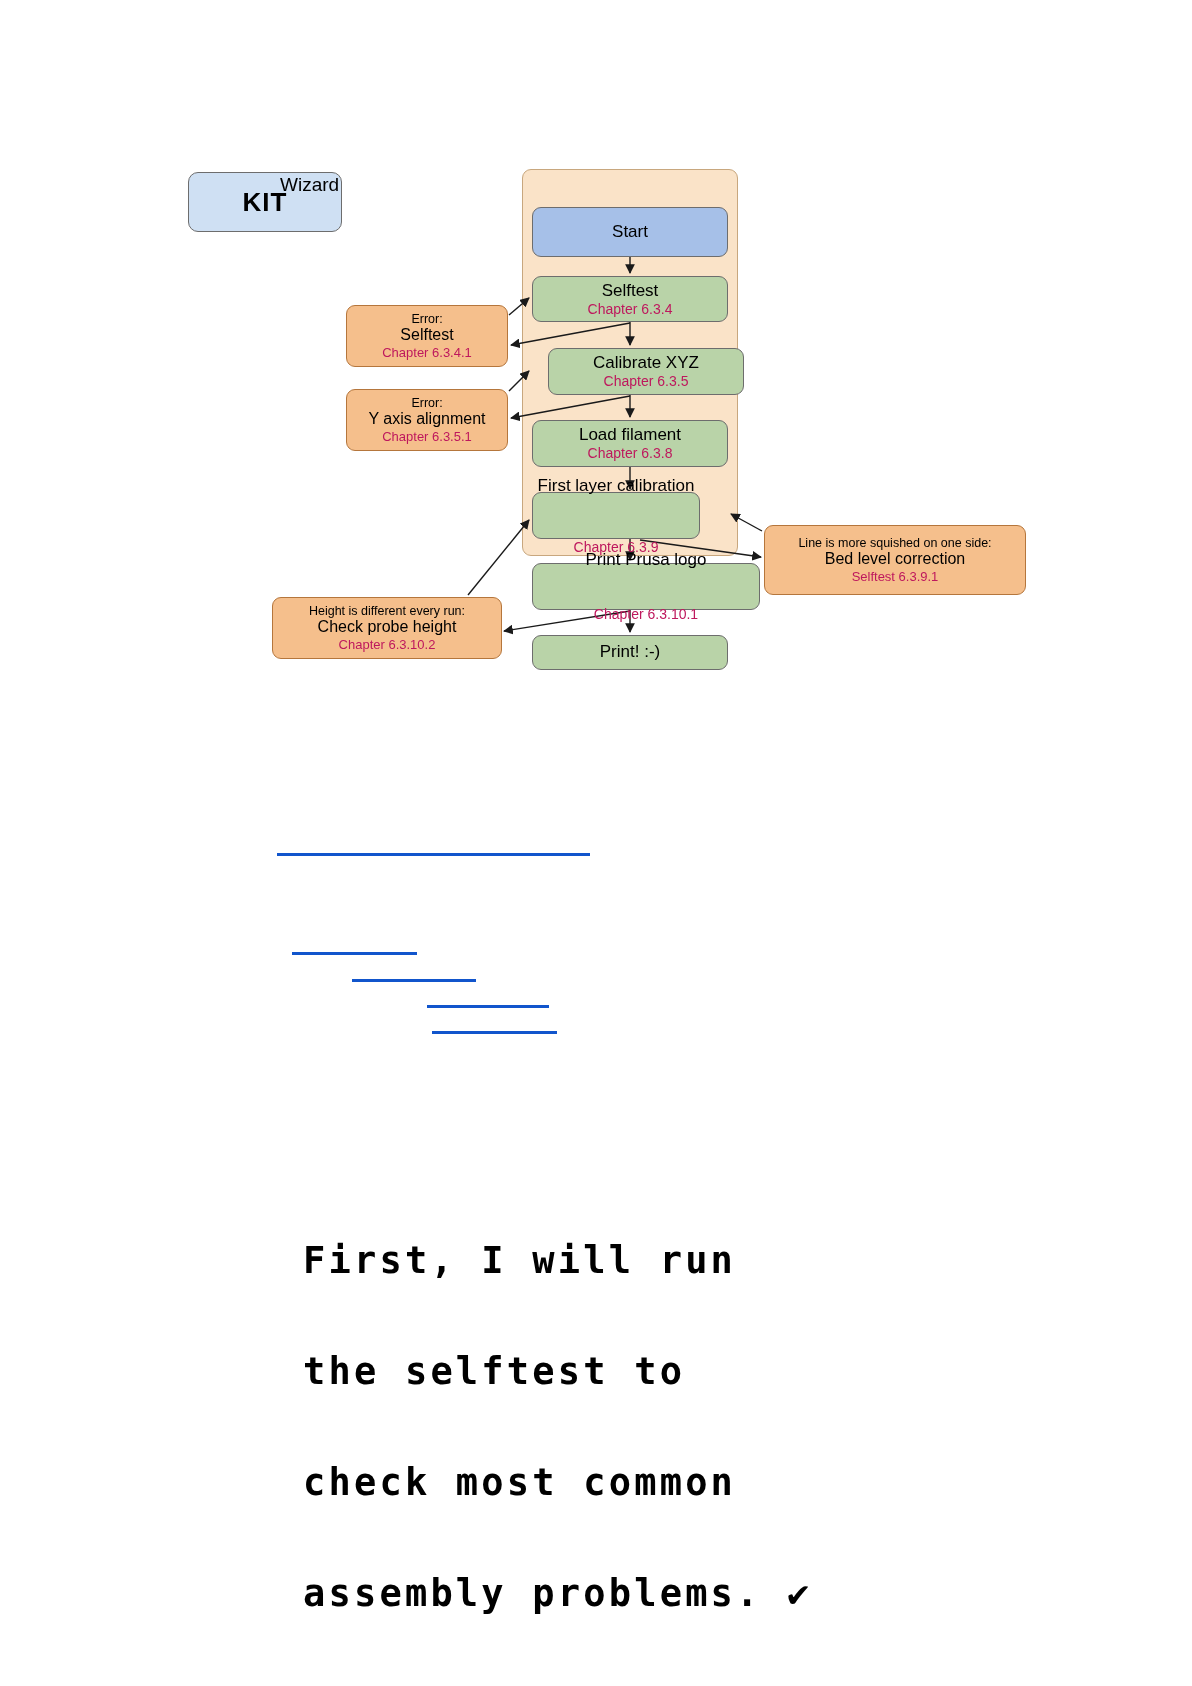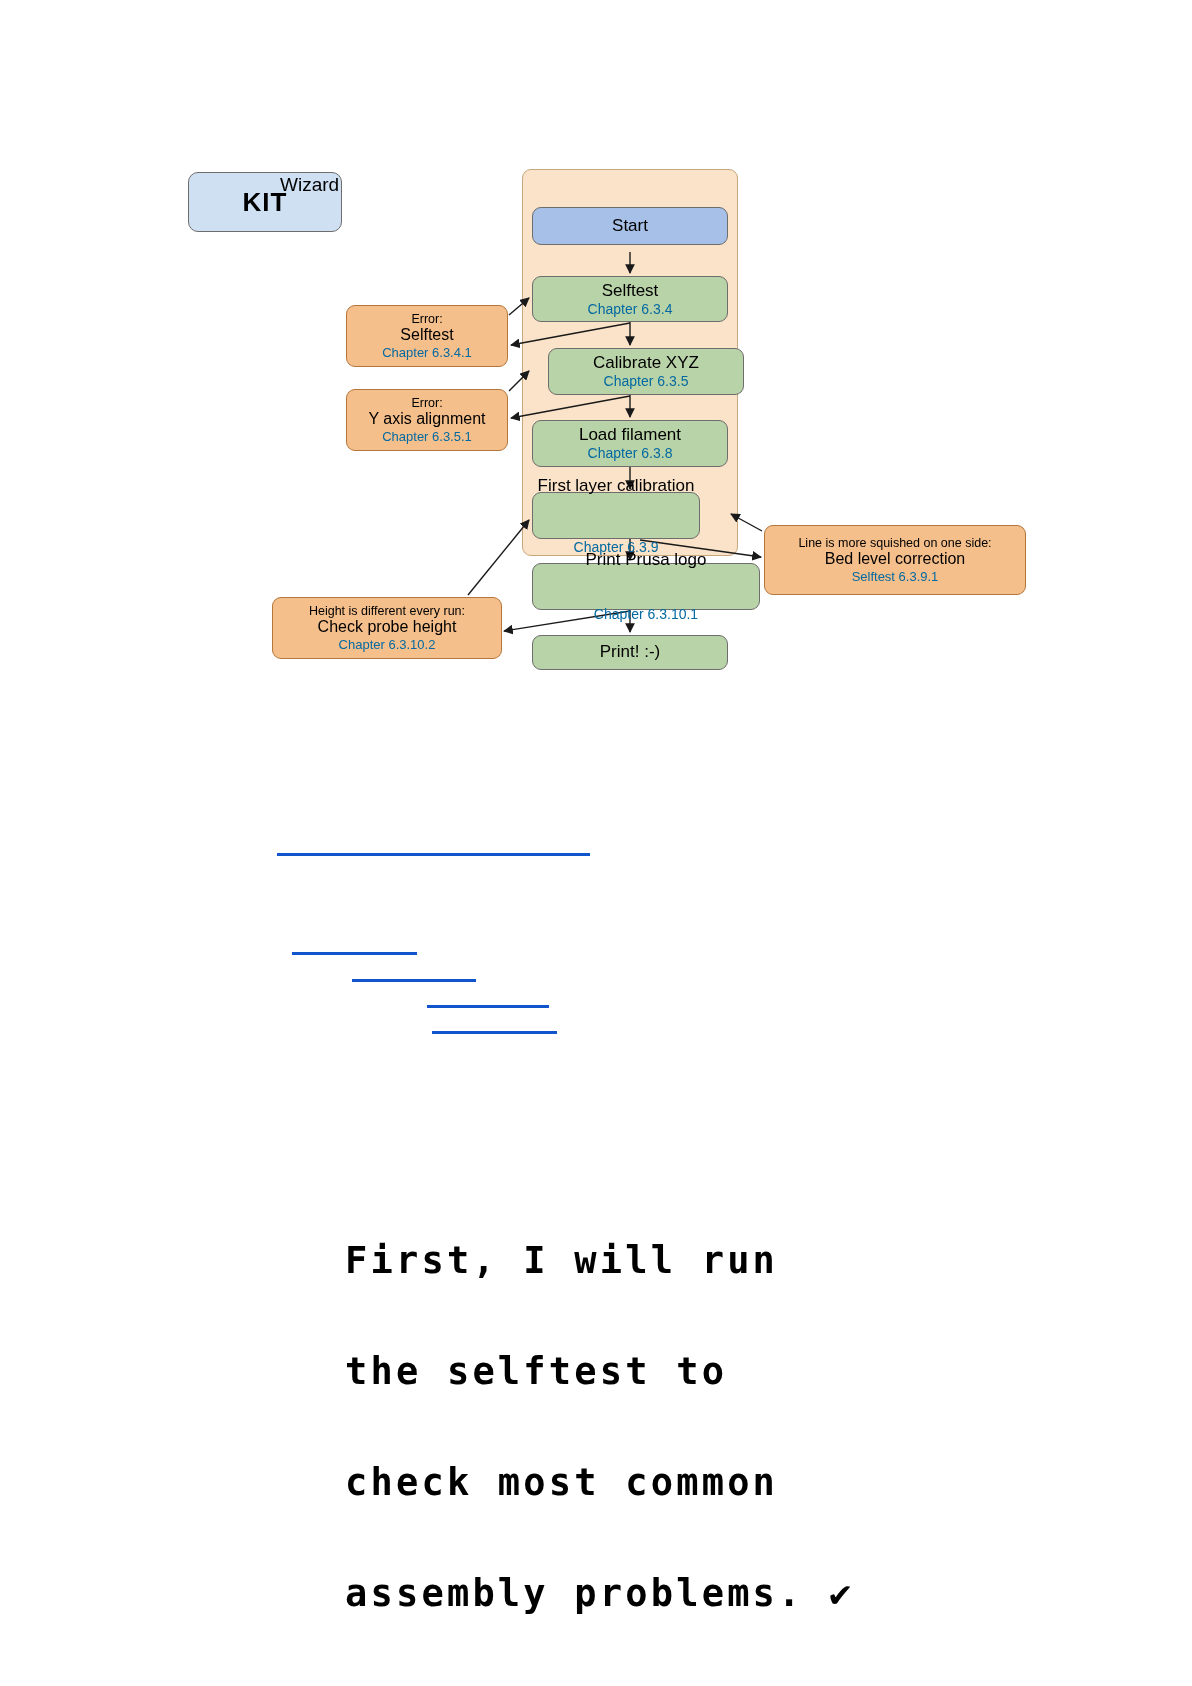--- a/index.html
+++ b/index.html
@@ -86,21 +86,21 @@
     justify-content: center;
     text-align: center;
     line-height: 1.18;
   }
   .node .title {
     font-size: 17px;
     color: #000;
   }
   .node .sub {
     font-size: 14px;
-    color: #0369a1;
+    color: #be185d;
   }
   .node.start {
     background: #a6c0e8;
   }
   .node.green {
     background: #b9d3a8;
   }
   .node.orange {
     background: #f5bf8c;
     border-color: #b5763c;
@@ -110,21 +110,21 @@
     color: #000;
   }
   .node.orange .title {
     font-size: 16px;
   }
   .node.orange .sub {
     font-size: 13px;
   }
 
   
-  #node-start          { left: 264px; top: 42px;  width: 196px; height: 38px; }
+  #node-start          { left: 264px; top: 42px;  width: 196px; height: 50px; }
   #node-selftest       { left: 264px; top: 111px; width: 196px; height: 46px; }
   #node-calibrate      { left: 264px; top: 183px; width: 196px; height: 47px; margin-left: 16px; }
   #node-loadfilament   { left: 264px; top: 255px; width: 196px; height: 47px; }
   #node-firstlayer     { left: 264px; top: 327px; width: 168px; height: 47px; gap: 43px; }
   #node-prusalogo      { left: 264px; top: 398px; width: 228px; height: 47px; gap: 36px; }
   #node-print          { left: 264px; top: 470px; width: 196px; height: 35px; }
 
   #node-err-selftest   { left: 78px;  top: 140px; width: 162px; height: 62px; }
   #node-err-yaxis      { left: 78px;  top: 224px; width: 162px; height: 62px; }
   #node-bedlevel       { left: 496px; top: 360px; width: 262px; height: 70px; }
@@ -148,21 +148,20 @@
     left: 303px;
     top: 1168px;
     width: 560px;
     font-family: "DejaVu Sans Mono", "Liberation Mono", monospace;
     font-size: 37px;
     font-weight: bold;
     letter-spacing: 3.2px;
     line-height: 37px;
     color: #000;
     white-space: pre;
-    margin-left: 42px;
   }
   .lcd-line { display: block; }
 </style>
 </head>
 <body>
 
 <div class="page">
 
   <div class="kit-badge">
     <span>KIT</span>

